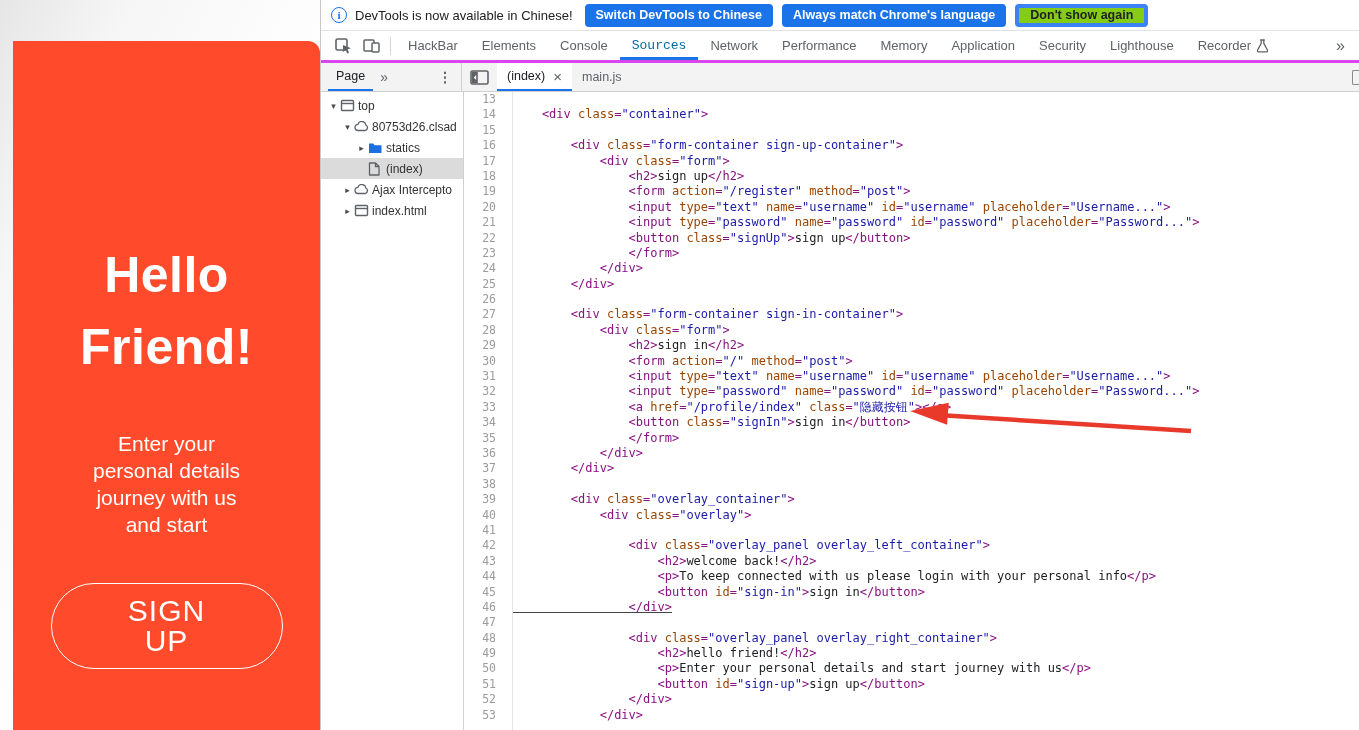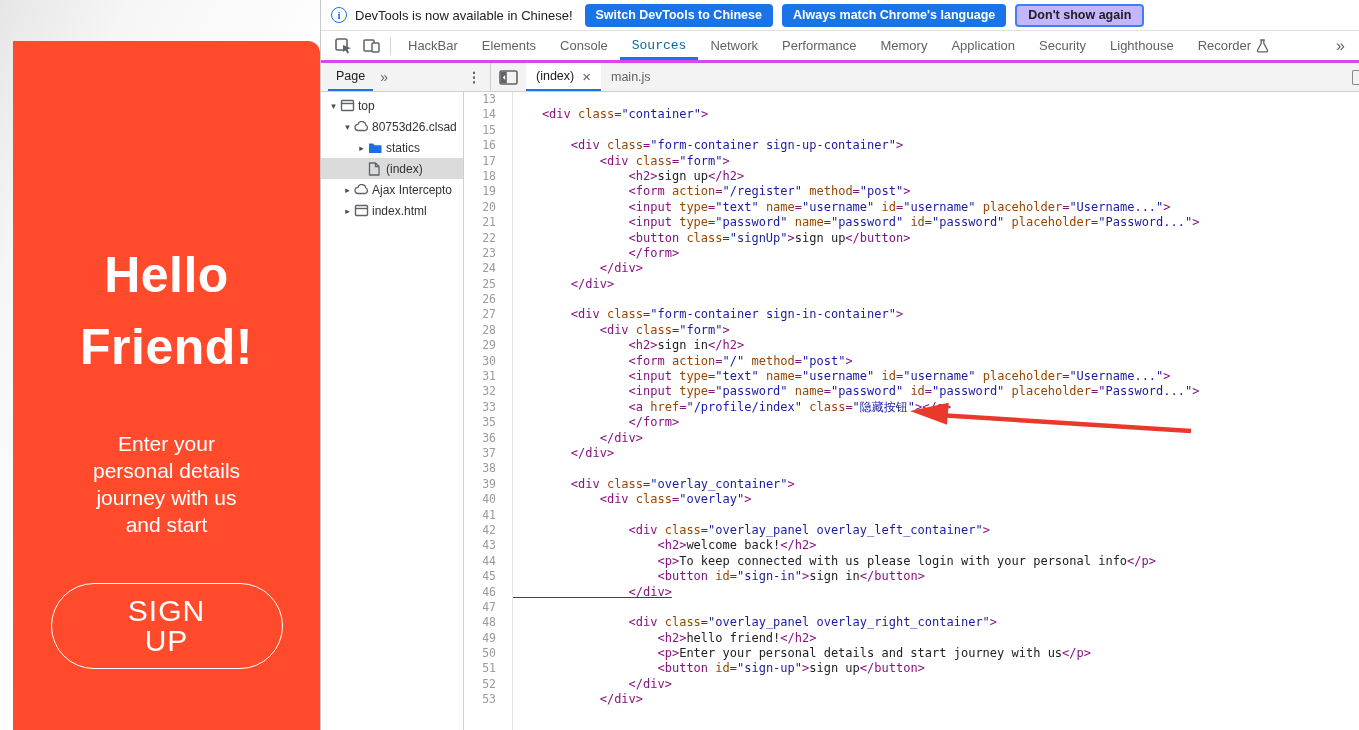--- a/index.html
+++ b/index.html
@@ -25,34 +25,34 @@
 
   .notif { height:31px; flex:none; display:flex; align-items:center; padding-left:10px;
     border-bottom:1px solid #e2e2e2; background:#fff; }
   .info-ic { width:16px; height:16px; flex:none; border:1.7px solid var(--accent,#1a73e8); border-radius:50%;
     color:var(--accent,#1a73e8); font-size:11px; font-weight:bold; font-family:"Liberation Serif",serif;
     display:flex; align-items:center; justify-content:center; }
   .notif-msg { margin:0 12px 0 8px; font-size:13px; color:#202124; white-space:nowrap; }
   .nbtn { height:23px; border-radius:4px; font-size:12.5px; font-weight:bold; margin-right:9px;
     padding:0 11px; border:none; cursor:pointer; font-family:inherit; white-space:nowrap; }
   .nbtn.primary { background:var(--accent,#1a73e8); color:#fff; }
-  .nbtn.secondary { background:#c4b5fd; color:#202124; border:2px solid #3b82f6; font-weight:600; }
+  .nbtn.secondary { background:#84cc16; color:#202124; border:4px solid #3b82f6; font-weight:600; }
 
   .toolbar { height:32px; flex:none; display:flex; align-items:center; border-bottom:3px solid #d946ef;
     background:#fff; padding-left:8px; }
   .tbicon { width:20px; height:20px; margin:0 4px; display:flex; align-items:center; justify-content:center; cursor:pointer; }
   .tbsep { width:1px; height:18px; background:#d5d5d5; margin:0 5px; flex:none; }
   .main-tabs { display:flex; height:100%; }
   .mtab { display:flex; align-items:center; gap:5px; padding:0 12px; font-size:13px; color:#5f6368;
     border-bottom:3px solid transparent; border-top:3px solid transparent; cursor:pointer; white-space:nowrap; }
   .mtab.sel { color:#0369a1; border-bottom-color:var(--accent,#1a73e8);font-family:Liberation Mono, monospace; }
   .overflow { margin-left:auto; margin-right:14px; color:#5f6368; font-size:16px; cursor:pointer; }
 
   .row2 { height:29px; flex:none; display:flex; border-bottom:1px solid #d0d0d0; background:#f3f3f4; }
-  .nav-head { width:170px; flex:none; display:flex; align-items:center; border-right:1px solid #d0d0d0; padding-left:7px; }
+  .nav-head { width:141px; flex:none; display:flex; align-items:center; border-right:1px solid #d0d0d0; padding-left:7px; }
   .nav-tab { font-size:12.5px; color:#202124; height:100%; display:flex; align-items:center;
     border-bottom:2px solid var(--accent,#1a73e8); padding:0 8px; cursor:pointer; }
   .more-tabs { color:#5f6368; margin-left:7px; font-size:14px; cursor:pointer; }
   .dots { margin-left:auto; margin-right:9px; color:#5f6368; font-size:14px; font-weight:bold; cursor:pointer; }
 
   .ed-head { flex:1; display:flex; align-items:stretch; position:relative; }
   .toggle { margin:0 8px; cursor:pointer; display:flex; align-items:center; }
   .etab { display:flex; align-items:center; padding:0 10px; font-size:12.5px; color:#5f6368; gap:8px; cursor:pointer; }
   .etab.sel { background:#fff; color:#202124; border-bottom:2px solid var(--accent,#1a73e8); }
   .etab .x { color:#5f6368; font-size:15px; line-height:1; cursor:pointer; }
@@ -338,20 +338,24 @@
           </div>
           <div class="cline">
             <span class="ln">32</span>
             <span class="cd"><span class="tk-t">                &lt;input </span><span class="tk-a">type</span><span class="tk-t">=</span><span class="tk-v">"password"</span><span class="tk-a"> name</span><span class="tk-t">=</span><span class="tk-v">"password"</span><span class="tk-a"> id</span><span class="tk-t">=</span><span class="tk-v">"password"</span><span class="tk-a"> placeholder</span><span class="tk-t">=</span><span class="tk-v">"Password..."</span><span class="tk-t">&gt;</span></span>
           </div>
           <div class="cline">
             <span class="ln">33</span>
             <span class="cd"><span class="tk-t">                &lt;a </span><span class="tk-a">href</span><span class="tk-t">=</span><span class="tk-v">"/profile/index"</span><span class="tk-a"> class</span><span class="tk-t">=</span><span class="tk-v">"隐藏按钮"</span><span class="tk-t">&gt;&lt;/a&gt;</span></span>
           </div>
           <div class="cline">
+            <span class="ln">34</span>
+            <span class="cd"><span class="tk-t">                &lt;button </span><span class="tk-a">class</span><span class="tk-t">=</span><span class="tk-v">"signIn"</span><span class="tk-t">&gt;</span><span class="tk-p">sign in</span><span class="tk-t">&lt;/button&gt;</span></span>
+          </div>
+          <div class="cline">
             <span class="ln">35</span>
             <span class="cd"><span class="tk-t">                &lt;/form&gt;</span></span>
           </div>
           <div class="cline">
             <span class="ln">36</span>
             <span class="cd"><span class="tk-t">            &lt;/div&gt;</span></span>
           </div>
           <div class="cline">
             <span class="ln">37</span>
             <span class="cd"><span class="tk-t">        &lt;/div&gt;</span></span>

